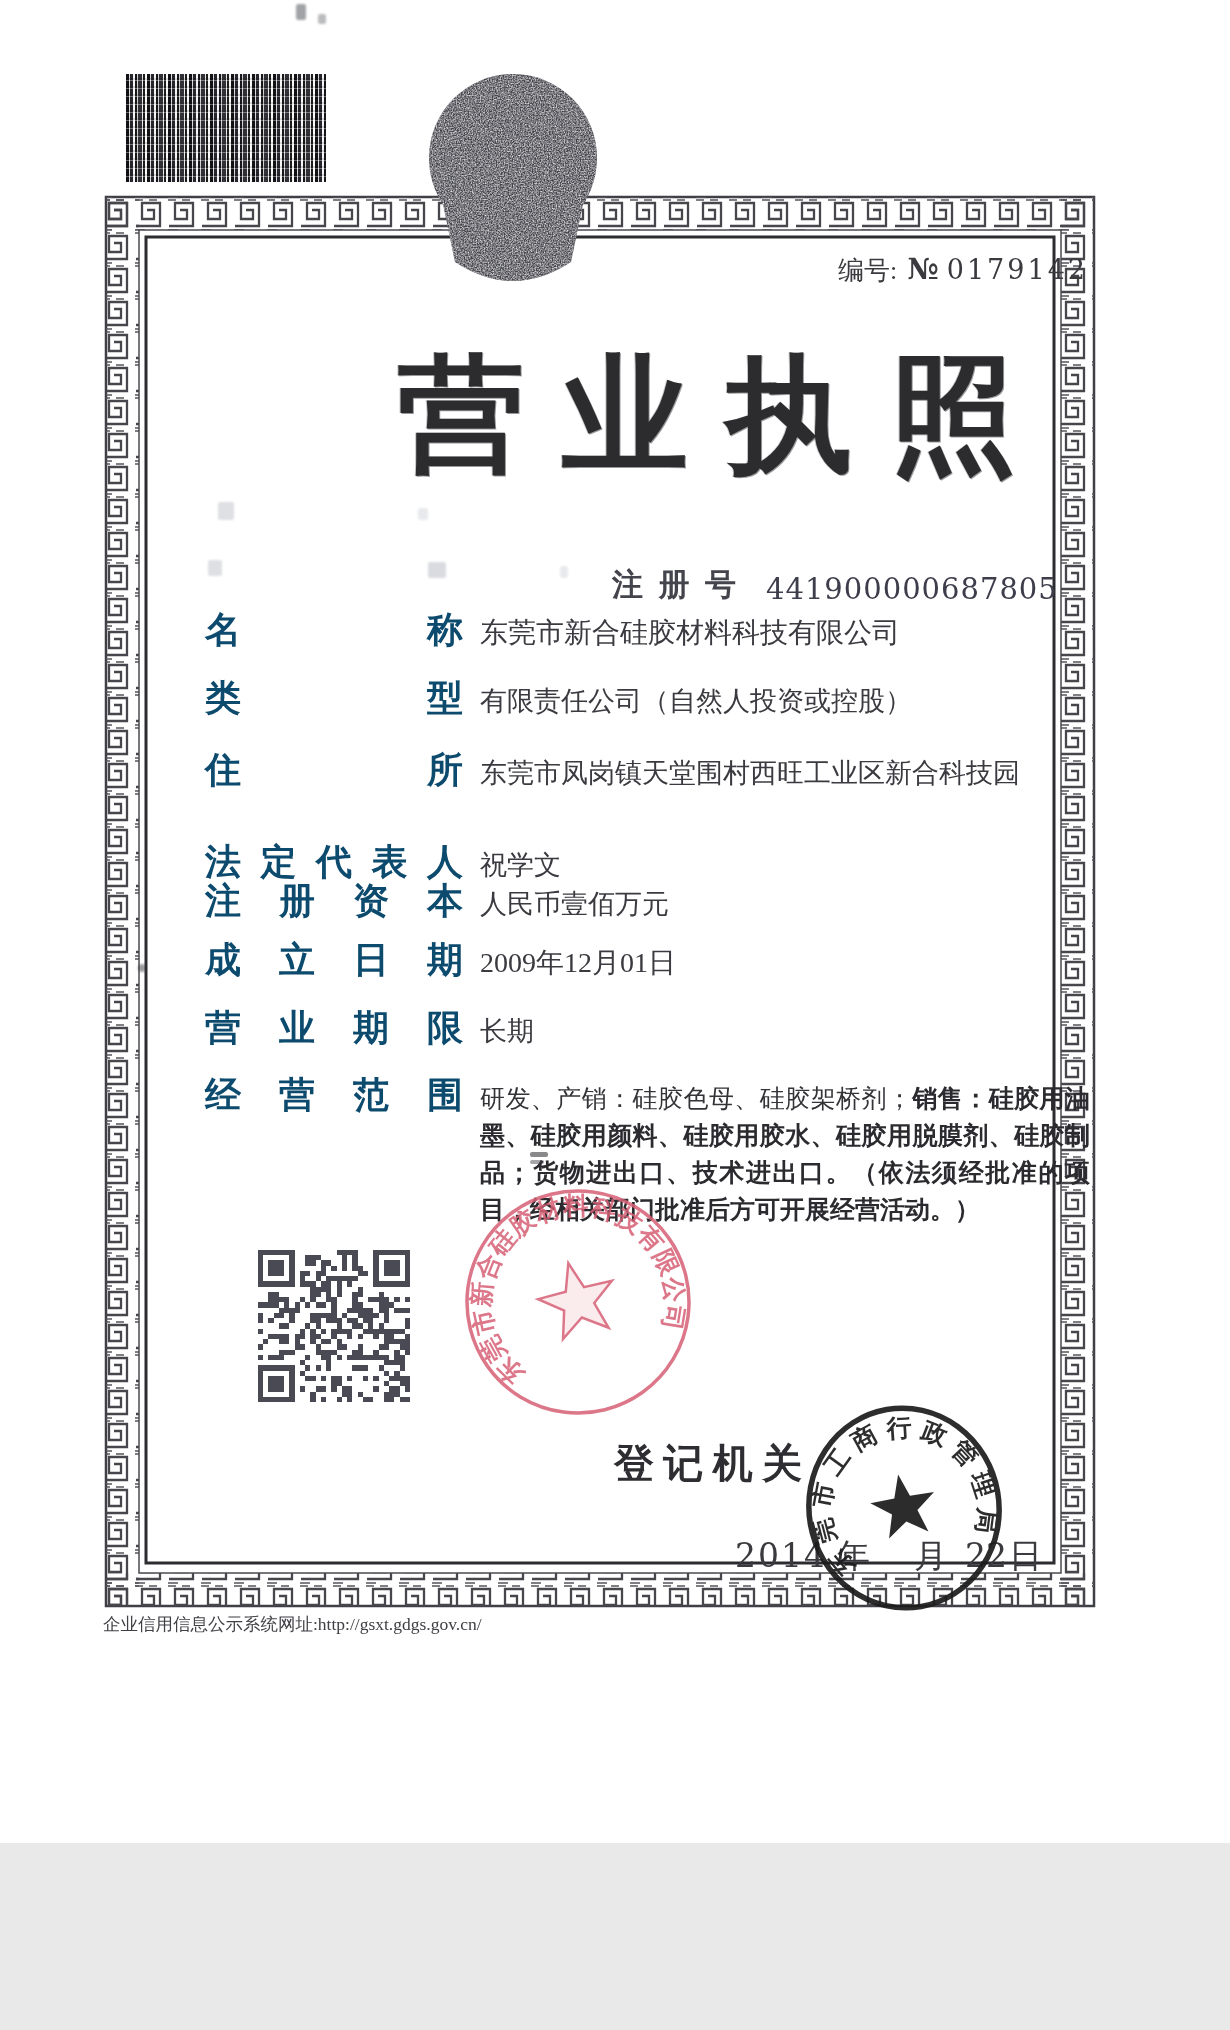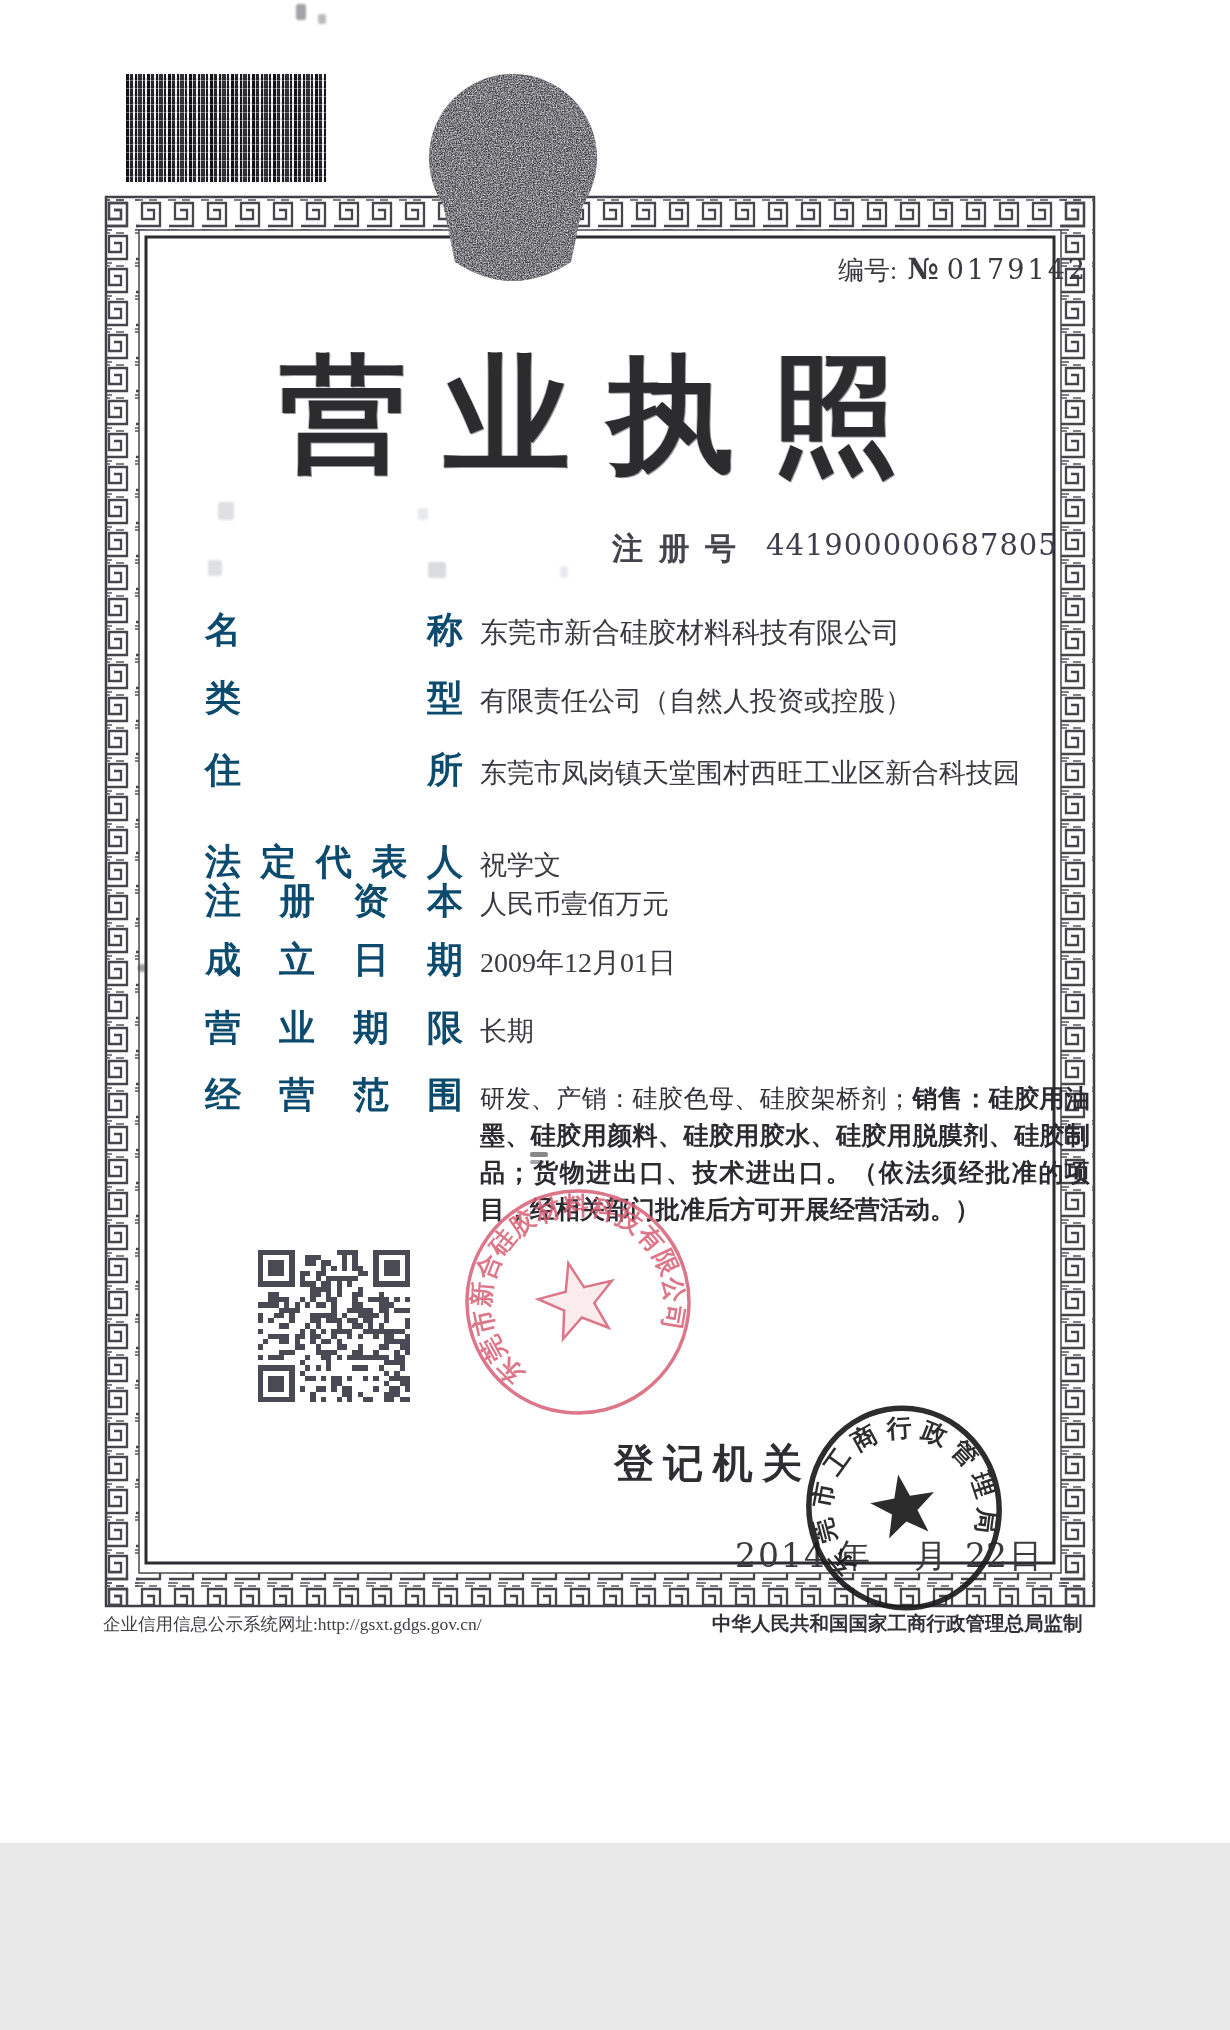--- a/index.html
+++ b/index.html
@@ -13,27 +13,27 @@
       repeating-linear-gradient(0deg, rgba(255,255,255,0) 0 5px, rgba(255,255,255,.35) 5px 6px, rgba(0,0,0,.12) 6px 8px),
       repeating-linear-gradient(90deg,#17171b 0 3px,#d8d8d8 3px 4px,#2a2a30 4px 7px,#efefef 7px 9px,#1c1c20 9px 11px,#cfcfcf 11px 12px,#35353b 12px 16px,#e6e6e6 16px 17px,#222 17px 19px,#f2f2f2 19px 21px);
     filter:contrast(1.05);}
 
   
   #serial{left:838px;top:252px;width:260px;font-size:26px;color:#3a3a3f;white-space:nowrap;}
   #serial .nomark{font-weight:bold;font-size:29px;font-family:"DejaVu Serif",serif;margin:0 8px 0 10px;}
   #serial .num{font-size:27px;letter-spacing:3px;font-family:"DejaVu Serif",serif;}
 
   
-  #title{left:146px;top:332px;width:908px;text-align:center;
+  #title{left:146px;top:332px;width:908px;text-align:right;
     font-family:"Liberation Sans",sans-serif;font-weight:bold;font-size:126px;
     letter-spacing:38px;padding-left:16px;box-sizing:border-box;color:#2c2c2e;
     text-shadow:1px 1px 0 rgba(70,70,75,.55), -1px 0 0 rgba(90,90,95,.35);}
 
   
-  #regline{left:612px;top:528px;white-space:nowrap;display:flex;align-items:flex-start;}
+  #regline{left:612px;top:564px;white-space:nowrap;display:flex;align-items:flex-end;}
   #regline .lbl{font-size:31px;font-weight:bold;color:#44444c;}
   #regline .num{font-size:29px;margin-left:30px;color:#3d3d4c;font-family:"DejaVu Serif",serif;letter-spacing:1px;}
 
   
   .row{position:absolute;left:205px;width:885px;display:flex;align-items:baseline;}
   .label-box{width:275px;flex:none;}
   .field-label{display:inline-block;font-size:36px;font-weight:bold;color:#0c4a6e;white-space:nowrap;}
   .field-value{font-size:27px;color:#3a3a40;white-space:nowrap;}
   .field-value.big{font-size:28px;}
   #scope-value{white-space:normal;width:614px;font-size:25px;line-height:37px;text-align:justify;color:#333338;}
@@ -466,21 +466,20 @@
       <ellipse cx="112" cy="112" rx="95" ry="100" fill="none" stroke="#1c1c1c" stroke-width="5.5"></ellipse>
       <path id="blkArc" d="M55,161.4 A74,74 0 1 1 169,161.4" fill="none" stroke="none"></path>
       <polygon fill="#1b1b1b" points="112,78 120,101 144.3,101.5 124.9,116.2 132,139.5 112,125.6 92,139.5 99.1,116.2 79.7,101.5 104.1,101"></polygon>
       <text font-size="25" font-weight="bold" fill="#1c1c1c" textLength="318" font-family="Liberation Serif, serif">
         <textPath href="#blkArc">东莞市工商行政管理局</textPath>
       </text>
     </g>
   </svg>
 
   <div id="footer-left" class="abs">企业信用信息公示系统网址:http://gsxt.gdgs.gov.cn/</div>
-  <div id="footer-right" class="abs">中华人民共和国国家工商行政管理总局监制</div>
 
   <div class="smudge" style="left:296px;top:4px;width:10px;height:16px;opacity:.55;background:#55595f;"></div>
   <div class="smudge" style="left:318px;top:14px;width:8px;height:10px;opacity:.4;background:#55595f;"></div>
   <div class="smudge" style="left:218px;top:502px;width:16px;height:18px;opacity:.22;"></div>
   <div class="smudge" style="left:418px;top:508px;width:10px;height:12px;opacity:.15;"></div>
   <div class="smudge" style="left:208px;top:560px;width:14px;height:16px;opacity:.22;"></div>
   <div class="smudge" style="left:428px;top:562px;width:18px;height:16px;opacity:.25;"></div>
   <div class="smudge" style="left:560px;top:566px;width:8px;height:12px;opacity:.15;"></div>
   <div class="smudge" style="left:138px;top:964px;width:8px;height:8px;opacity:.5;background:#3a3a40;border-radius:50%;"></div>
   <div class="smudge" style="left:530px;top:1152px;width:18px;height:5px;opacity:.6;background:#3a3a40;filter:none;"></div>

